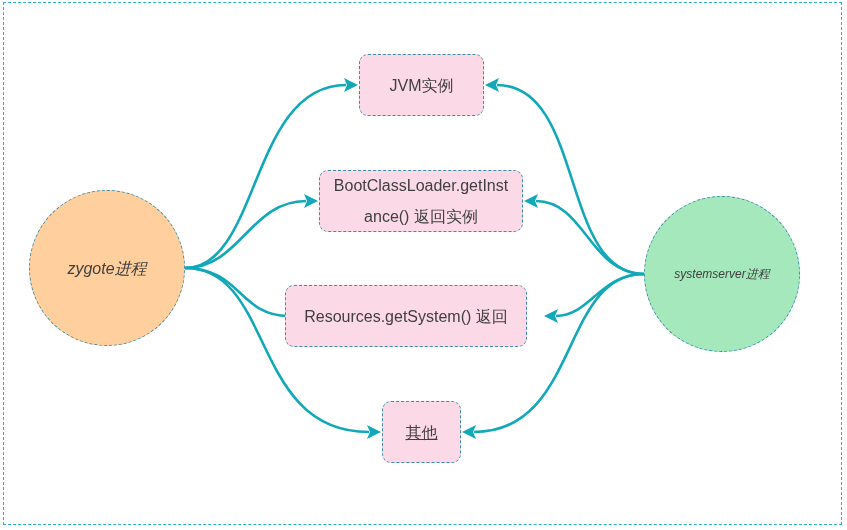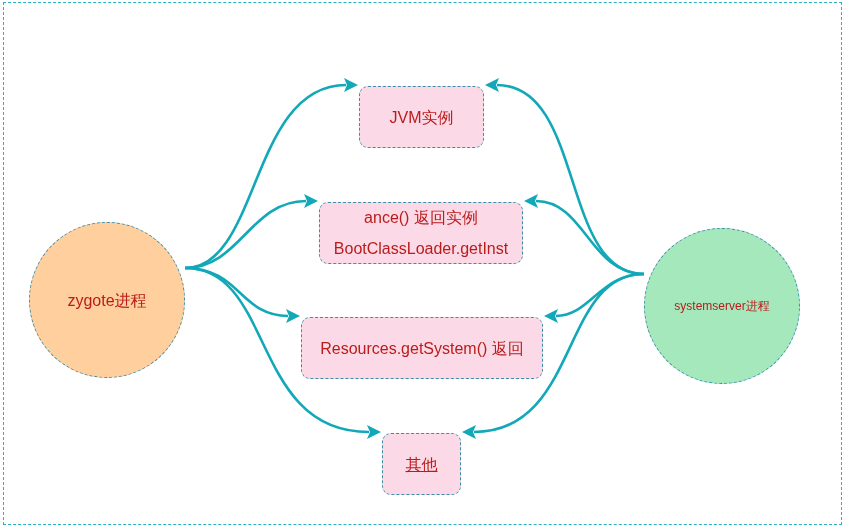--- a/index.html
+++ b/index.html
@@ -3,28 +3,28 @@
   <meta charset="utf-8">
   <style>
     html, body { margin: 0; padding: 0; background: #ffffff; }
     body { width: 847px; height: 530px; position: relative; overflow: hidden;
            font-family: "Liberation Sans", "DejaVu Sans", sans-serif; color: #333333; }
     .frame { position: absolute; left: 3px; top: 2px; width: 839px; height: 523px;
              border: 1.5px dashed #2bb0c4; box-sizing: border-box; }
     svg.edges { position: absolute; left: 0; top: 0; width: 847px; height: 530px; }
     .node { position: absolute; box-sizing: border-box; display: flex; align-items: center;
             justify-content: center; text-align: center; font-size: 16px; line-height: 31px;
-            color: #b91c1c; margin-top: 32px; }
+            color: #404040; }
     .box { background: #fcd9e6; border: 1px dashed #3a90a8; border-radius: 9px; }
-    .circle { border-radius: 50%; border: 1px dashed #3a90a8; }
+    .circle { border-radius: 50%; border: 1px dashed #3a90a8; font-style: italic; }
     #n-zygote { left: 29px; top: 190px; width: 156px; height: 156px; background: #ffcf9e; }
     #n-system { left: 644px; top: 196px; width: 156px; height: 156px; background: #a4e8bc; font-size: 12px; }
     #n-jvm { left: 359px; top: 54px; width: 125px; height: 62px; }
     #n-boot { left: 319px; top: 170px; width: 204px; height: 62px; padding: 0 6px; }
-    #n-res { left: 301px; top: 285px; width: 242px; height: 62px; padding: 0 6px; }
+    #n-res { left: 285px; top: 285px; width: 242px; height: 62px; padding: 0 6px; }
     #n-other { left: 382px; top: 401px; width: 79px; height: 62px; text-decoration: underline; }
     .edge { fill: none; stroke: #12a8b8; stroke-width: 2.6; }
     .arrow { fill: #12a8b8; }
   </style>
 </head>
 <body>
 
 <div class="frame"></div>
 
 <svg class="edges" viewBox="0 0 847 530">
@@ -55,22 +55,22 @@
 <div id="n-system" class="node circle">
   <span>systemserver进程</span>
 </div>
 
 <div id="n-jvm" class="node box">
   <span>JVM实例</span>
 </div>
 
 <div id="n-boot" class="node box">
   <div>
+    <div>BootClassLoader.getInst</div>
     <div>ance() 返回实例</div>
-    <div>BootClassLoader.getInst</div>
   </div>
 </div>
 
 <div id="n-res" class="node box">
   <div>
     <div>Resources.getSystem() 返回</div>
   </div>
 </div>
 
 <div id="n-other" class="node box">

